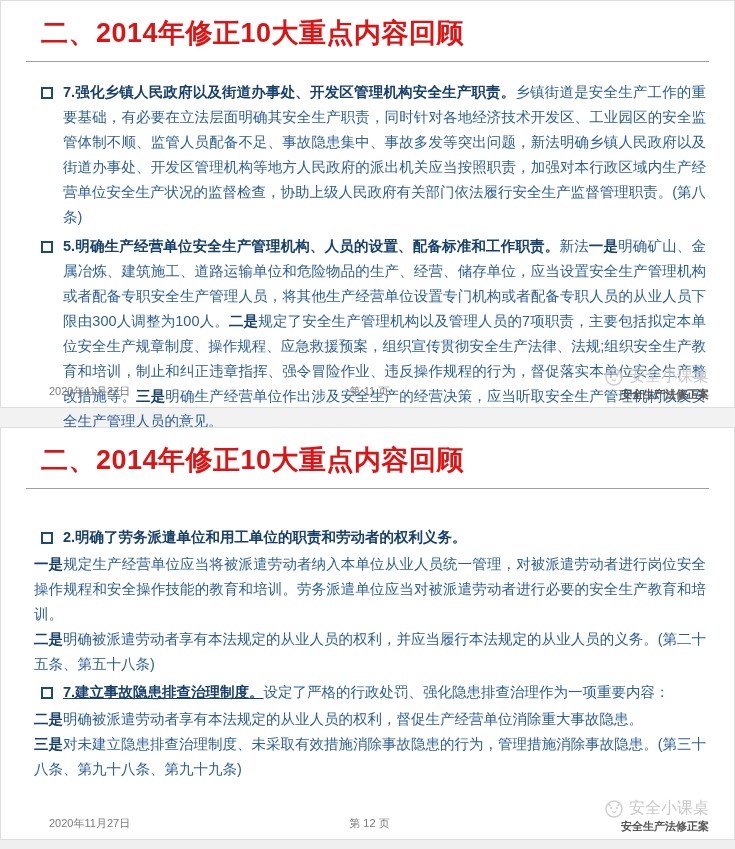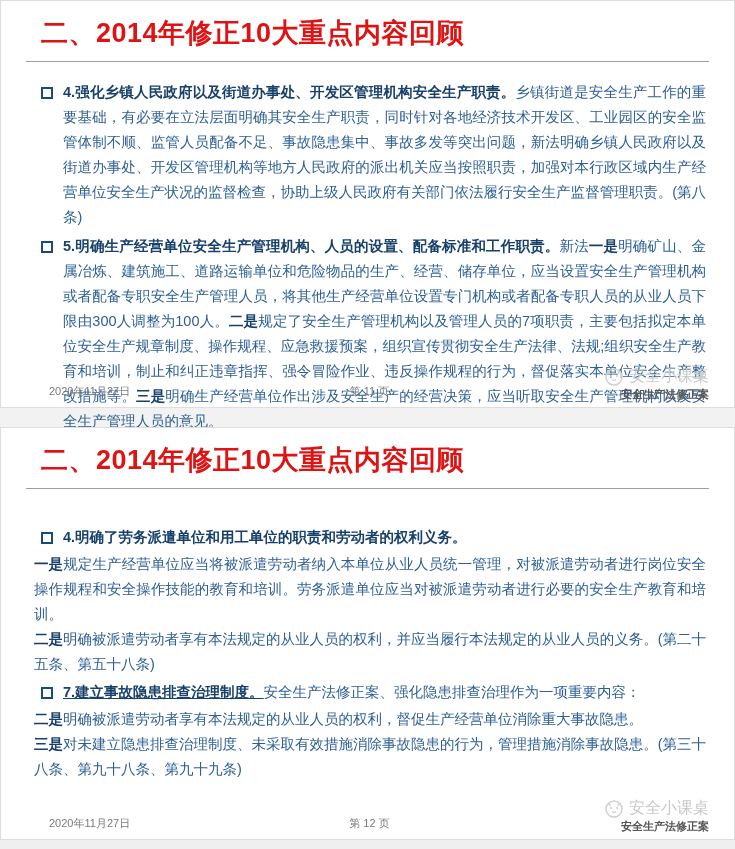--- a/index.html
+++ b/index.html
@@ -39,21 +39,21 @@
 
 <div class="page">
 
   <section class="slide slide-1">
     <h1 class="slide-title">二、2014年修正10大重点内容回顾</h1>
     <div class="title-rule"></div>
 
     <div class="content-1">
       <div class="bullet-item">
         <span class="sq"></span>
-        <p class="itext"><b class="h">4.强化乡镇人民政府以及街道办事处、开发区管理机构安全生产职责。</b><span>乡镇街道是安全生产工作的重要基础，有必要在立法层面明确其安全生产职责，同时针对各地经济技术开发区、工业园区的安全监管体制不顺、监管人员配备不足、事故隐患集中、事故多发等突出问题，新法明确乡镇人民政府以及街道办事处、开发区管理机构等地方人民政府的派出机关应当按照职责，加强对本行政区域内生产经营单位安全生产状况的监督检查，协助上级人民政府有关部门依法履行安全生产监督管理职责。(第八条)</span></p>
+        <p class="itext"><b class="h">7.强化乡镇人民政府以及街道办事处、开发区管理机构安全生产职责。</b><span>乡镇街道是安全生产工作的重要基础，有必要在立法层面明确其安全生产职责，同时针对各地经济技术开发区、工业园区的安全监管体制不顺、监管人员配备不足、事故隐患集中、事故多发等突出问题，新法明确乡镇人民政府以及街道办事处、开发区管理机构等地方人民政府的派出机关应当按照职责，加强对本行政区域内生产经营单位安全生产状况的监督检查，协助上级人民政府有关部门依法履行安全生产监督管理职责。(第八条)</span></p>
       </div>
       <div class="bullet-item">
         <span class="sq"></span>
         <p class="itext"><b class="h">5.明确生产经营单位安全生产管理机构、人员的设置、配备标准和工作职责。</b><span>新法</span><b class="mk">一是</b><span>明确矿山、金属冶炼、建筑施工、道路运输单位和危险物品的生产、经营、储存单位，应当设置安全生产管理机构或者配备专职安全生产管理人员，将其他生产经营单位设置专门机构或者配备专职人员的从业人员下限由300人调整为100人。</span><b class="mk">二是</b><span>规定了安全生产管理机构以及管理人员的7项职责，主要包括拟定本单位安全生产规章制度、操作规程、应急救援预案，组织宣传贯彻安全生产法律、法规;组织安全生产教育和培训，制止和纠正违章指挥、强令冒险作业、违反操作规程的行为，督促落实本单位安全生产整改措施等。</span><b class="mk">三是</b><span>明确生产经营单位作出涉及安全生产的经营决策，应当听取安全生产管理机构以及安全生产管理人员的意见。</span></p>
       </div>
     </div>
 
     <footer class="slide-footer">
       <span class="f-date">2020年11月27日</span>
       <span class="f-page">第 11 页</span>
@@ -75,28 +75,28 @@
 
   <div class="slide-gap"></div>
 
   <section class="slide slide-2">
     <h1 class="slide-title">二、2014年修正10大重点内容回顾</h1>
     <div class="title-rule"></div>
 
     <div class="content-2">
       <div class="hrow">
         <span class="sq"></span>
-        <p class="p2"><b class="h">4.明确了劳务派遣单位和用工单位的职责和劳动者的权利义务。</b></p>
+        <p class="p2"><b class="h">2.明确了劳务派遣单位和用工单位的职责和劳动者的权利义务。</b></p>
       </div>
       <p class="p2"><b class="mk">一是</b><span>规定生产经营单位应当将被派遣劳动者纳入本单位从业人员统一管理，对被派遣劳动者进行岗位安全操作规程和安全操作技能的教育和培训。劳务派遣单位应当对被派遣劳动者进行必要的安全生产教育和培训。</span></p>
       <p class="p2"><b class="mk">二是</b><span>明确被派遣劳动者享有本法规定的从业人员的权利，并应当履行本法规定的从业人员的义务。(第二十五条、第五十八条)</span></p>
 
       <div class="hrow" style="margin-top:3px;">
         <span class="sq"></span>
-        <p class="p2"><b class="hu">7.建立事故隐患排查治理制度。</b><span>安全生产法修正案、强化隐患排查治理作为一项重要内容：</span></p>
+        <p class="p2"><b class="hu">7.建立事故隐患排查治理制度。</b><span>设定了严格的行政处罚、强化隐患排查治理作为一项重要内容：</span></p>
       </div>
       <p class="p2"><b class="mk">二是</b><span>明确被派遣劳动者享有本法规定的从业人员的权利，督促生产经营单位消除重大事故隐患。</span></p>
       <p class="p2"><b class="mk">三是</b><span>对未建立隐患排查治理制度、未采取有效措施消除事故隐患的行为，管理措施消除事故隐患。(第三十八条、第九十八条、第九十九条)</span></p>
     </div>
 
     <footer class="slide-footer">
       <span class="f-date">2020年11月27日</span>
       <span class="f-page">第 12 页</span>
       <span class="f-right">
         <span class="wm-row">

